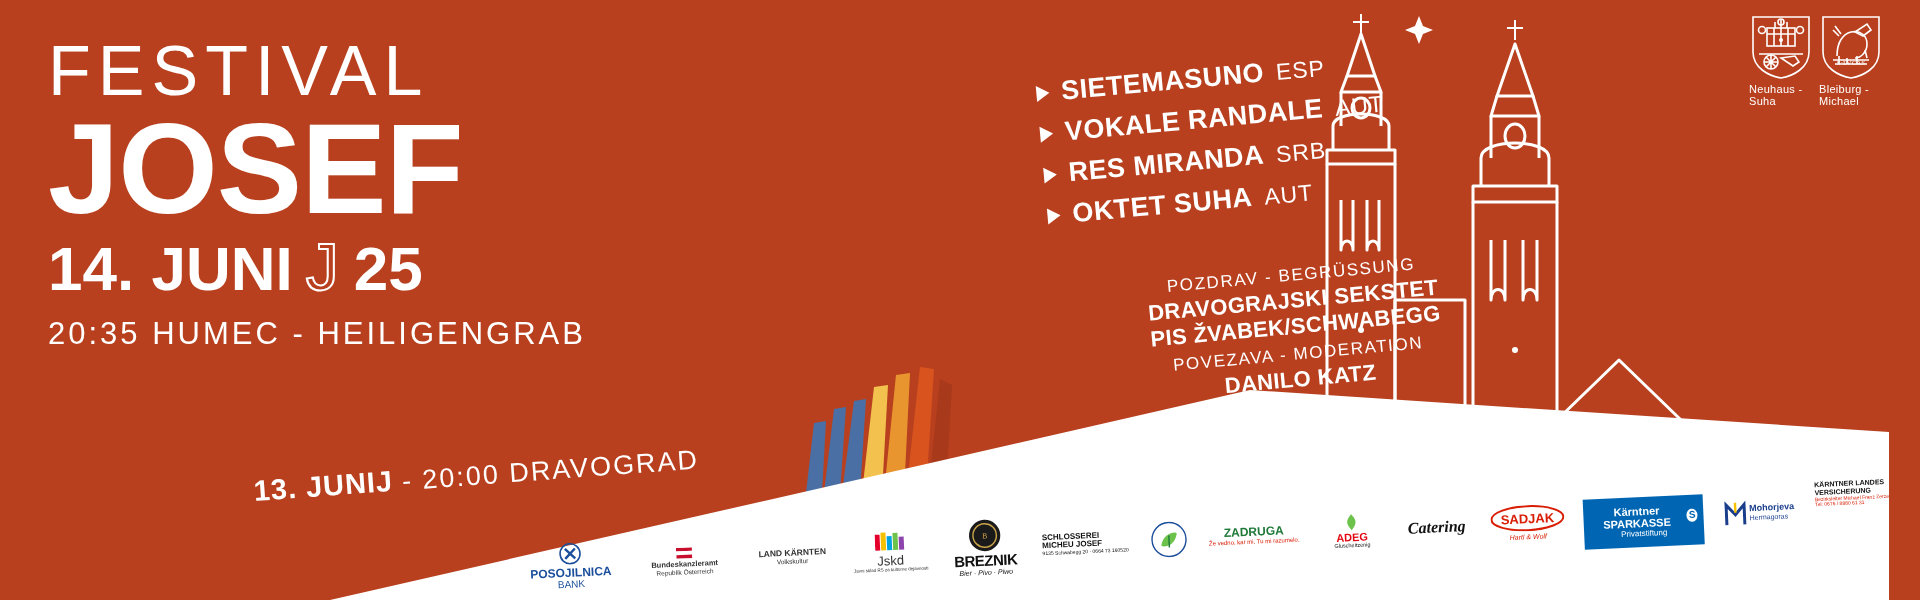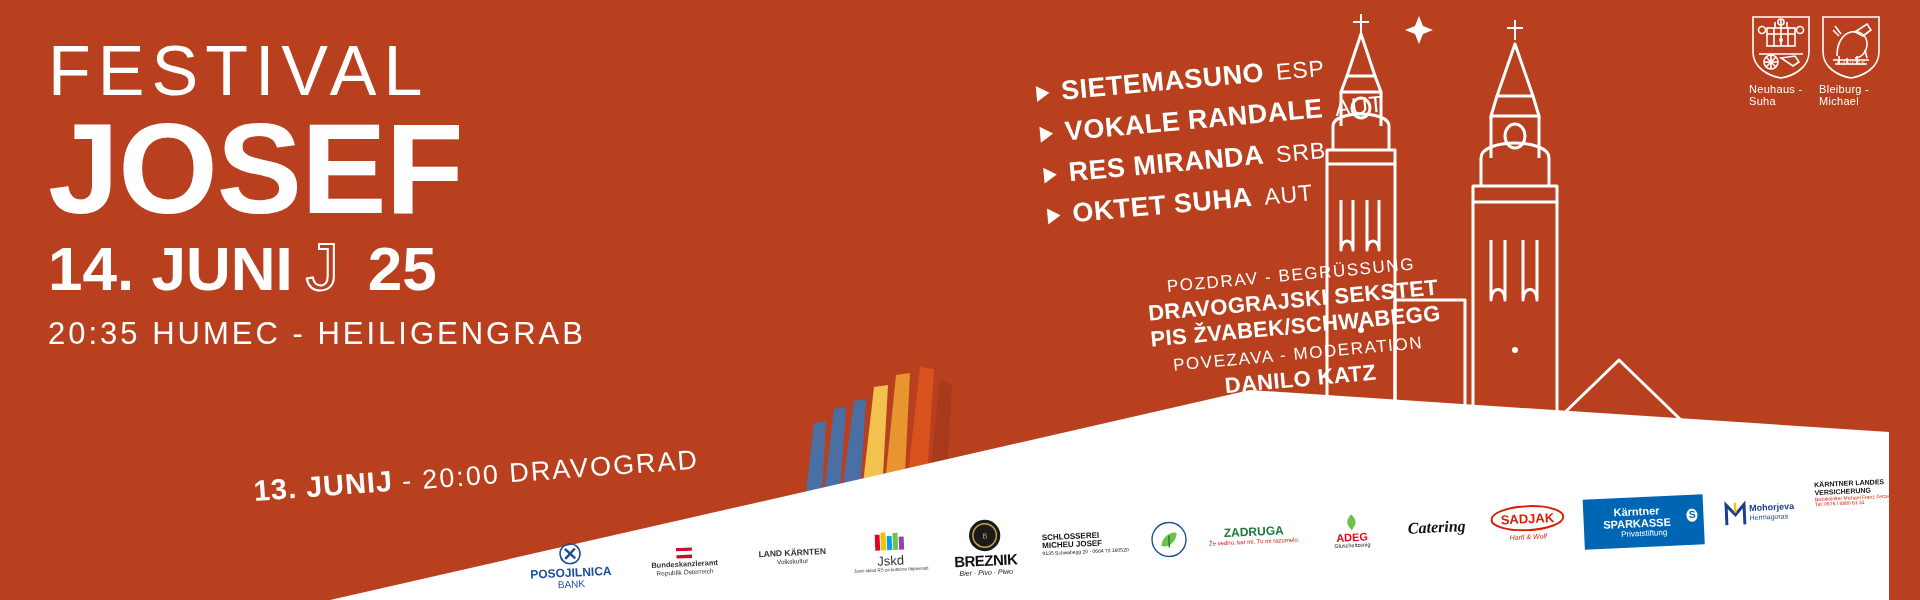--- a/index.html
+++ b/index.html
@@ -191,21 +191,21 @@
       <path d="M100 16 L104 26 L114 30 L104 34 L100 44 L96 34 L86 30 L96 26 Z" fill="#ffffff" stroke="none"></path>
     </svg>
   </div>
 
   <div class="title-block">
     <div class="t-festival">FESTIVAL</div>
     <div class="t-suha">JOSEF</div>
     <div class="t-date">
       <span>14. JUNI</span>
         <span class="j-outline">J</span>
-        <span style="margin-left:16px">25</span>
+        <span style="margin-left:2px">25</span>
     </div>
     <div class="t-venue">20:35 HUMEC - HEILIGENGRAB</div>
   </div>
 
   <div class="artists">
     <div class="artist-row">
       <span class="artist-arrow"></span>
       <span class="artist-name">SIETEMASUNO</span>
       <span class="artist-cc">ESP</span>
     </div>

